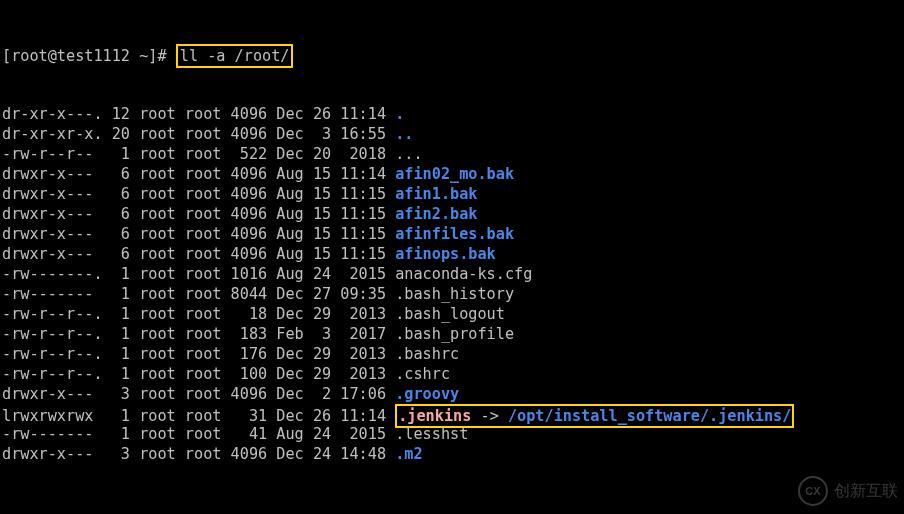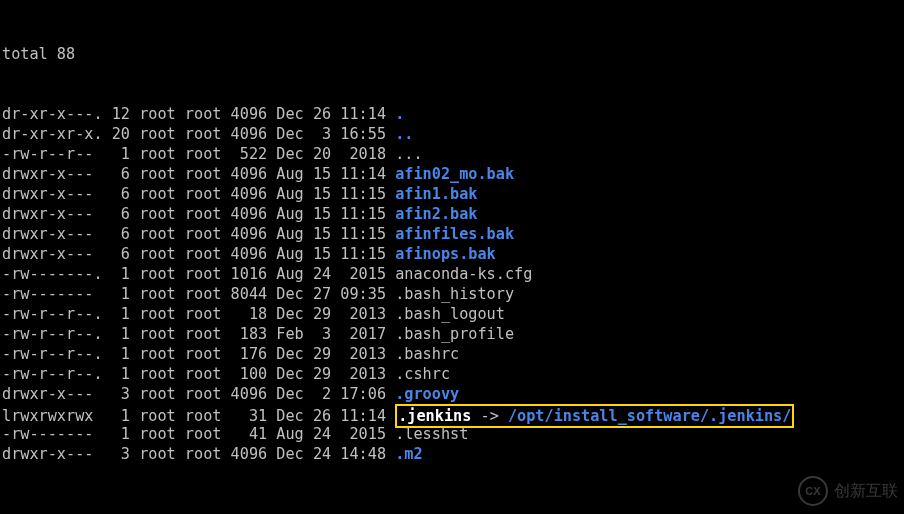--- a/index.html
+++ b/index.html
@@ -20,21 +20,21 @@
   }
   .line { display: block; height: 20px; }
   .prompt { color: #c0c0c0; }
   .cmd-box {
     border: 2px solid #ffd700;
     padding: 0 2px;
     display: inline-block;
     box-sizing: border-box;
   }
   .blue { color: #4a86e8; font-weight: bold; }
-  .cyan { color: #ffffff; font-weight: bold; }
+  .cyan { color: #fca5a5; font-weight: bold; }
   .gray { color: #c0c0c0; }
   .link-hl {
     border: 2px solid #ffd700;
     display: inline-block;
     box-sizing: border-box;
     padding: 0 1px;
   }
   .watermark {
     position: absolute;
     right: 6px;
@@ -55,21 +55,21 @@
     align-items: center;
     justify-content: center;
     font-weight: bold;
     font-size: 11px;
   }
 </style>
 </head>
 <body>
 
 <div class="terminal">
-  <span class="line">total 88</span>
+  <span class="line"><span class="prompt">[root@test1112 ~]#</span> <span class="cmd-box"><span>ll -a /root/</span></span></span>
   <div id="listing"><span class="line"><span>dr-xr-x---. 12 root root 4096 Dec 26 11:14 </span><span class="blue">.</span></span><span class="line"><span>dr-xr-xr-x. 20 root root 4096 Dec  3 16:55 </span><span class="blue">..</span></span><span class="line"><span>-rw-r--r--   1 root root  522 Dec 20  2018 </span><span class="gray">...</span></span><span class="line"><span>drwxr-x---   6 root root 4096 Aug 15 11:14 </span><span class="blue">afin02_mo.bak</span></span><span class="line"><span>drwxr-x---   6 root root 4096 Aug 15 11:15 </span><span class="blue">afin1.bak</span></span><span class="line"><span>drwxr-x---   6 root root 4096 Aug 15 11:15 </span><span class="blue">afin2.bak</span></span><span class="line"><span>drwxr-x---   6 root root 4096 Aug 15 11:15 </span><span class="blue">afinfiles.bak</span></span><span class="line"><span>drwxr-x---   6 root root 4096 Aug 15 11:15 </span><span class="blue">afinops.bak</span></span><span class="line"><span>-rw-------.  1 root root 1016 Aug 24  2015 </span><span class="gray">anaconda-ks.cfg</span></span><span class="line"><span>-rw-------   1 root root 8044 Dec 27 09:35 </span><span class="gray">.bash_history</span></span><span class="line"><span>-rw-r--r--.  1 root root   18 Dec 29  2013 </span><span class="gray">.bash_logout</span></span><span class="line"><span>-rw-r--r--.  1 root root  183 Feb  3  2017 </span><span class="gray">.bash_profile</span></span><span class="line"><span>-rw-r--r--.  1 root root  176 Dec 29  2013 </span><span class="gray">.bashrc</span></span><span class="line"><span>-rw-r--r--.  1 root root  100 Dec 29  2013 </span><span class="gray">.cshrc</span></span><span class="line"><span>drwxr-x---   3 root root 4096 Dec  2 17:06 </span><span class="blue">.groovy</span></span><span class="line"><span>lrwxrwxrwx   1 root root   31 Dec 26 11:14 </span><span class="link-hl"><span class="cyan">.jenkins</span><span class="gray"> -&gt; </span><span class="blue">/opt/install_software/.jenkins/</span></span></span><span class="line"><span>-rw-------   1 root root   41 Aug 24  2015 </span><span class="gray">.lesshst</span></span><span class="line"><span>drwxr-x---   3 root root 4096 Dec 24 14:48 </span><span class="blue">.m2</span></span></div>
   
 </div>
 
 <div class="watermark">
   <span class="wm-logo">CX</span>
   <span>创新互联</span>
 </div>
 
 </body></html>

